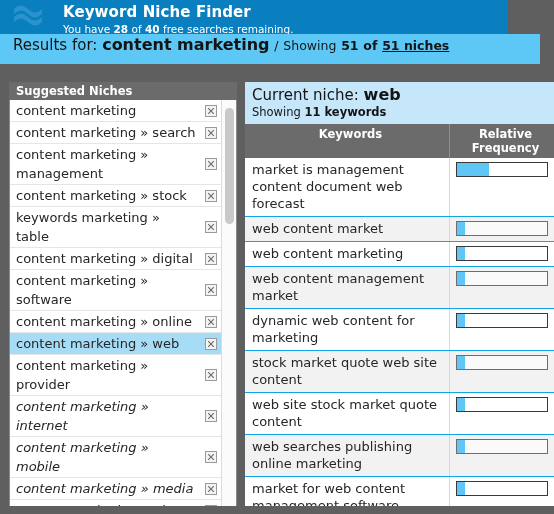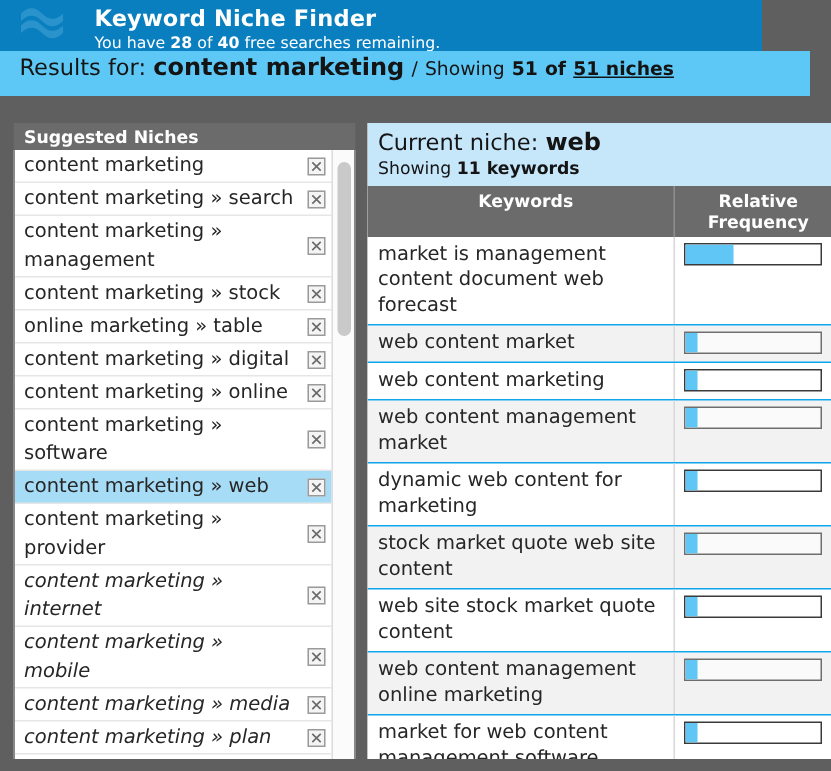--- a/index.html
+++ b/index.html
@@ -299,45 +299,45 @@
           </div>
           <div class="niche-item">
             <span class="niche-label">content marketing » stock</span>
             <span class="del-btn">
               <svg width="10" height="10" viewBox="0 0 10 10">
                 <path d="M2.2 2.2 L7.8 7.8 M7.8 2.2 L2.2 7.8" stroke="#6a6a6a" stroke-width="1.1"></path>
               </svg>
             </span>
           </div>
           <div class="niche-item">
-            <span class="niche-label">online marketing » table</span>
+            <span class="niche-label">keywords marketing » table</span>
             <span class="del-btn">
               <svg width="10" height="10" viewBox="0 0 10 10">
                 <path d="M2.2 2.2 L7.8 7.8 M7.8 2.2 L2.2 7.8" stroke="#6a6a6a" stroke-width="1.1"></path>
               </svg>
             </span>
           </div>
           <div class="niche-item">
             <span class="niche-label">content marketing » digital</span>
             <span class="del-btn">
               <svg width="10" height="10" viewBox="0 0 10 10">
                 <path d="M2.2 2.2 L7.8 7.8 M7.8 2.2 L2.2 7.8" stroke="#6a6a6a" stroke-width="1.1"></path>
               </svg>
             </span>
           </div>
           <div class="niche-item">
+            <span class="niche-label">content marketing » software</span>
+            <span class="del-btn">
+              <svg width="10" height="10" viewBox="0 0 10 10">
+                <path d="M2.2 2.2 L7.8 7.8 M7.8 2.2 L2.2 7.8" stroke="#6a6a6a" stroke-width="1.1"></path>
+              </svg>
+            </span>
+          </div>
+          <div class="niche-item">
             <span class="niche-label">content marketing » online</span>
-            <span class="del-btn">
-              <svg width="10" height="10" viewBox="0 0 10 10">
-                <path d="M2.2 2.2 L7.8 7.8 M7.8 2.2 L2.2 7.8" stroke="#6a6a6a" stroke-width="1.1"></path>
-              </svg>
-            </span>
-          </div>
-          <div class="niche-item">
-            <span class="niche-label">content marketing » software</span>
             <span class="del-btn">
               <svg width="10" height="10" viewBox="0 0 10 10">
                 <path d="M2.2 2.2 L7.8 7.8 M7.8 2.2 L2.2 7.8" stroke="#6a6a6a" stroke-width="1.1"></path>
               </svg>
             </span>
           </div>
           <div class="niche-item selected">
             <span class="niche-label">content marketing » web</span>
             <span class="del-btn">
               <svg width="10" height="10" viewBox="0 0 10 10">
@@ -460,21 +460,21 @@
           </tr>
           <tr>
             <td>web site stock market quote content</td>
             <td class="col-freq">
               <div class="freq-track">
                 <div class="freq-fill" style="width: 9%;"></div>
               </div>
             </td>
           </tr>
           <tr class="alt">
-            <td>web content management online marketing</td>
+            <td>web searches publishing online marketing</td>
             <td class="col-freq">
               <div class="freq-track">
                 <div class="freq-fill" style="width: 9%;"></div>
               </div>
             </td>
           </tr>
           <tr>
             <td>market for web content management software</td>
             <td class="col-freq">
               <div class="freq-track">

